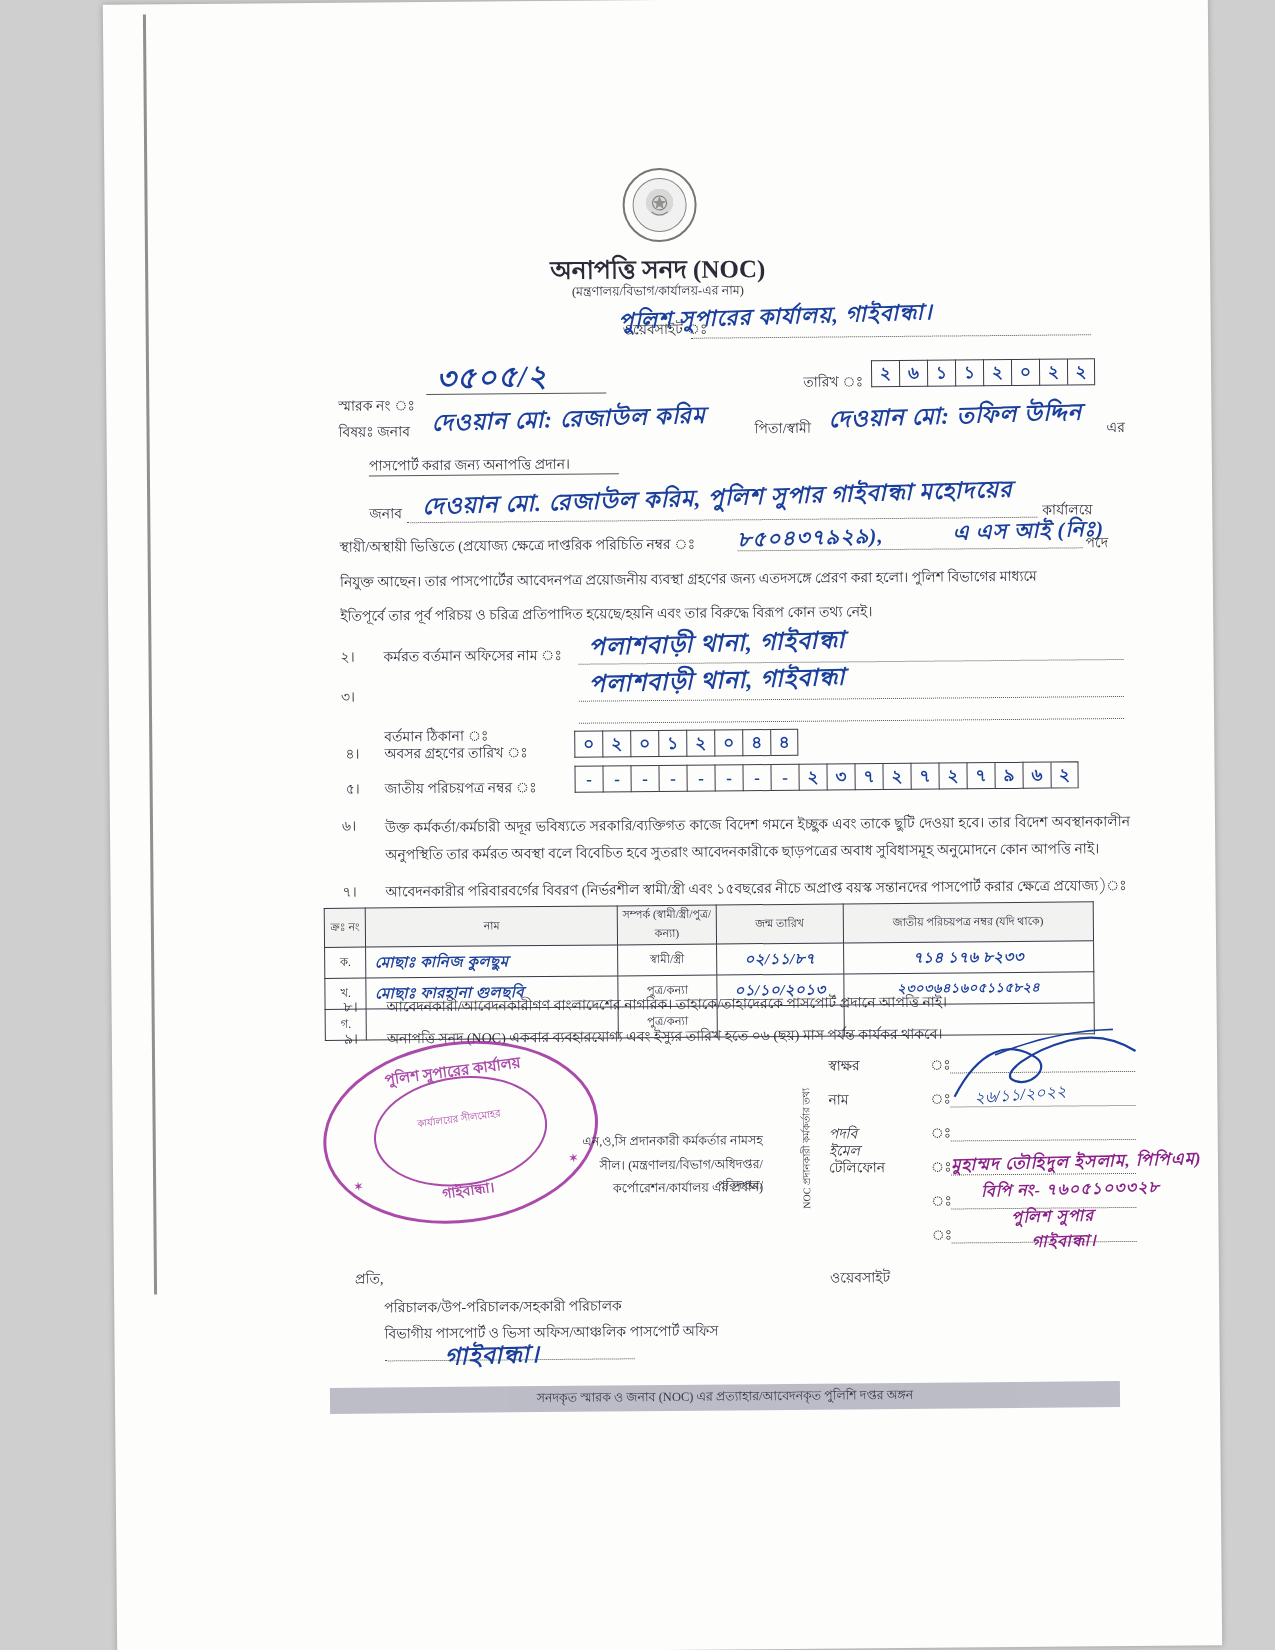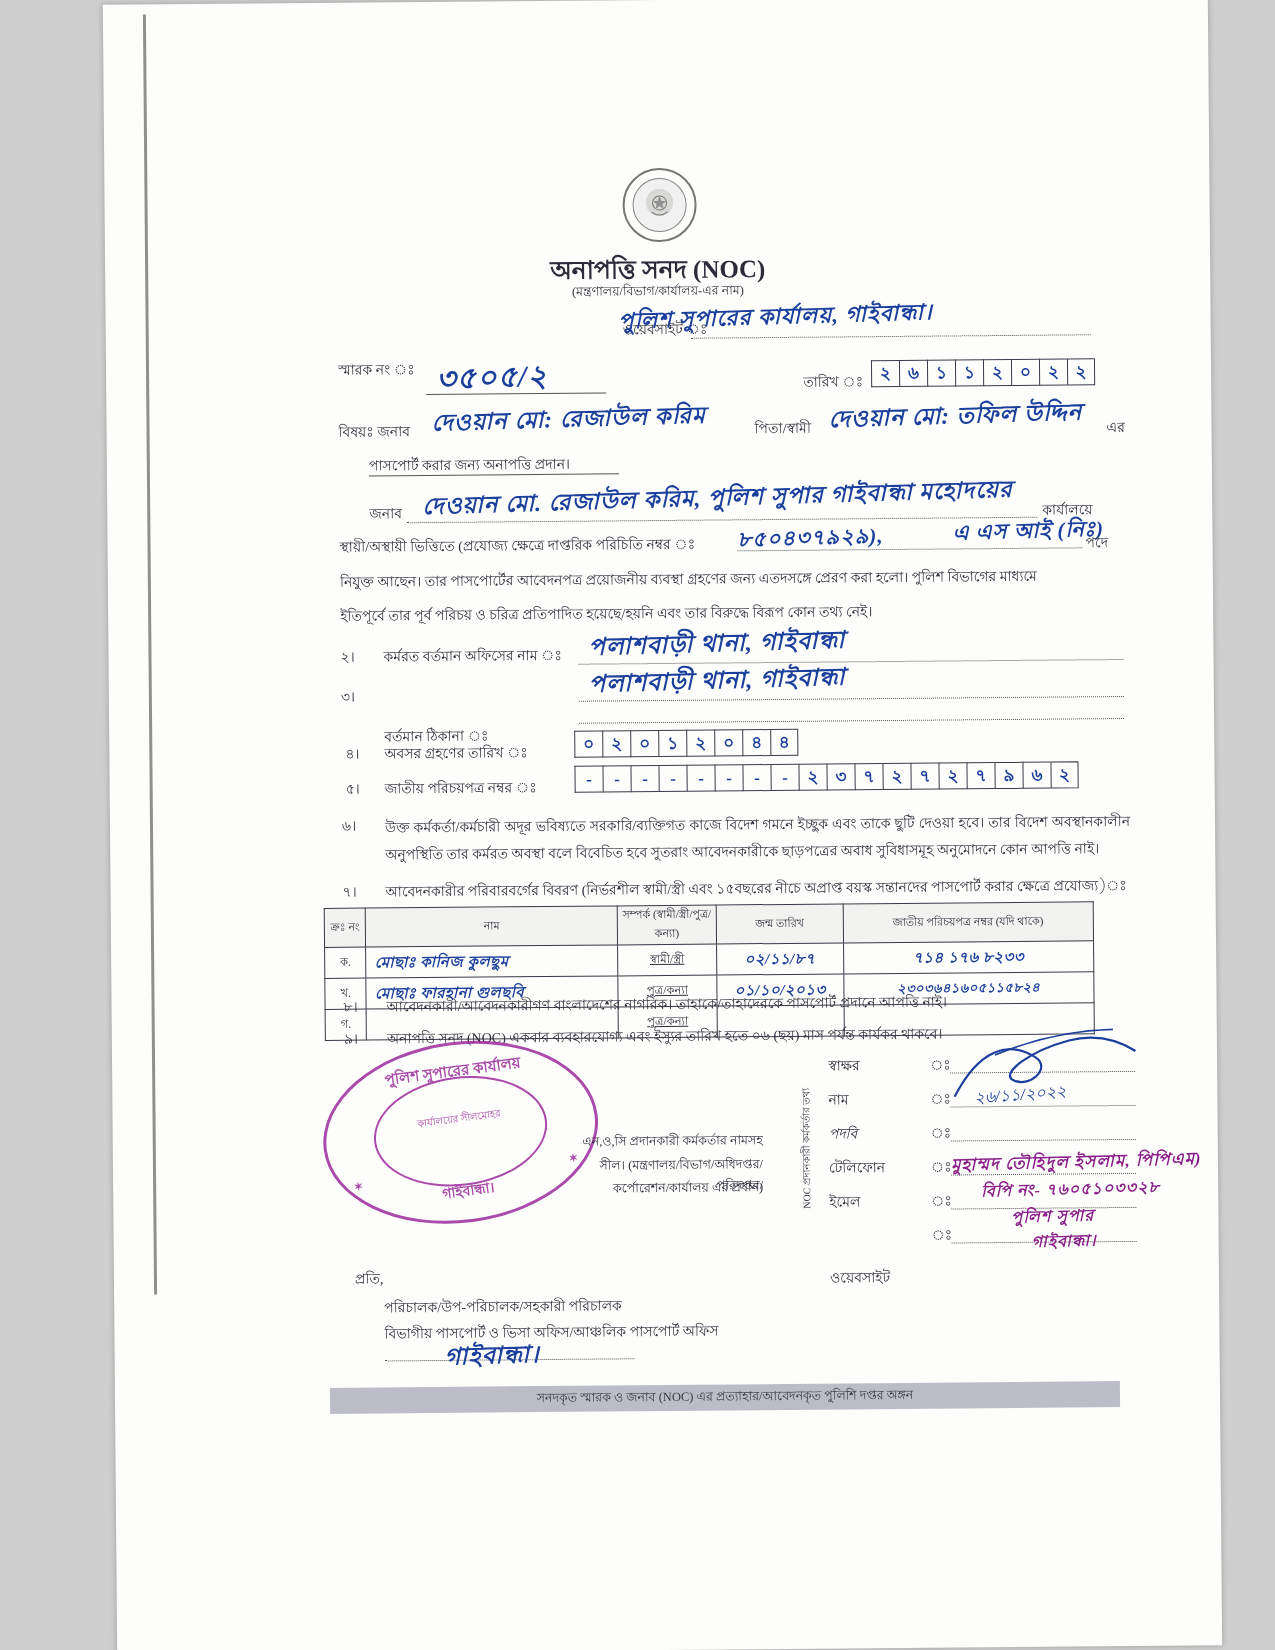--- a/index.html
+++ b/index.html
@@ -92,21 +92,21 @@
   table.fam th,table.fam td{
     border:1px solid #3a3a48;
     font-size:11.5px;color:#2e2e3c;
     height:30px;padding:0 4px;
     text-align:center;
   }
   table.fam th{background:#f2f2f0;font-weight:normal;font-size:11px;}
   table.fam td.hw{color:#1b3f9c;font-weight:bold;font-style:italic;font-size:15px;letter-spacing:.5px;}
   table.fam td.sn{width:34px;}
   table.fam td.nm{width:255px;text-align:left;padding-left:8px;}
-  table.fam td.rel{width:95px;text-decoration:underline;}
+  table.fam td.rel{width:95px;}
   table.fam td.dob{width:120px;}
   table.fam td.nid{width:250px;}
 
   
   .seal{
     position:absolute;left:210px;top:1040px;width:270px;height:175px;
     border:3px solid #9c2b9c;border-radius:50%;
     color:#9c2b9c;opacity:.85;
     transform:rotate(-7deg);
   }
@@ -171,21 +171,21 @@
       </div>
     </div>
 
     <div class="title">অনাপত্তি সনদ (NOC)</div>
     <div class="subtitle">(মন্ত্রণালয়/বিভাগ/কার্যালয়-এর নাম)</div>
 
     <div class="abs lbl" style="left:517px;top:318px;">ওয়েবসাইট ঃ</div>
     <div class="abs dotline" style="left:585px;top:338px;width:400px;"></div>
     <div class="abs hand" style="left:513px;top:300px;font-size:22px;">পুলিশ সুপারের কার্যালয়, গাইবান্ধা।</div>
 
-    <div class="abs lbl" style="left:232px;top:356px;">স্মারক নং ঃ</div>
+    <div class="abs lbl" style="left:232px;top:392px;">স্মারক নং ঃ</div>
     <div class="abs solidline" style="left:320px;top:392px;width:180px;"></div>
     <div class="abs hand" style="left:330px;top:352px;font-size:30px;">৩৫০৫/২</div>
 
     <div class="abs lbl" style="left:697px;top:372px;">তারিখ ঃ</div>
     <div class="abs boxes" style="left:765px;top:362px;">
       <div class="bx">২</div>
       <div class="bx">৬</div>
       <div class="bx">১</div>
       <div class="bx">১</div>
       <div class="bx">২</div>
@@ -334,21 +334,21 @@
     <div class="abs dotline" style="left:838px;top:1109px;width:185px;"></div>
 
     <div class="abs lbl" style="left:716px;top:1124px;font-style:italic;">পদবি</div>
     <div class="abs lbl" style="left:818px;top:1124px;">ঃ</div>
     <div class="abs dotline" style="left:838px;top:1143px;width:185px;"></div>
 
     <div class="abs lbl" style="left:716px;top:1158px;">টেলিফোন</div>
     <div class="abs lbl" style="left:818px;top:1158px;">ঃ</div>
     <div class="abs dotline" style="left:838px;top:1177px;width:185px;"></div>
 
-    <div class="abs lbl" style="left:716px;top:1192px;">ইমেল</div>
+    <div class="abs lbl" style="left:716px;top:1141px;font-style:italic;">ইমেল</div>
     <div class="abs lbl" style="left:818px;top:1192px;">ঃ</div>
     <div class="abs dotline" style="left:838px;top:1211px;width:185px;"></div>
 
     <div class="abs lbl" style="left:716px;top:1268px;">ওয়েবসাইট</div>
     <div class="abs lbl" style="left:818px;top:1226px;">ঃ</div>
     <div class="abs dotline" style="left:838px;top:1245px;width:185px;"></div>
 
     <div class="sig">
       <svg width="200" height="70" viewBox="0 0 200 70" aria-hidden="true">
         <path d="M10 55 C40 10, 70 5, 95 25 C110 38, 85 55, 70 45 C58 37, 90 18, 130 12 C160 8, 180 18, 195 30" fill="none" stroke="#1b3f9c" stroke-width="2.2"></path>

